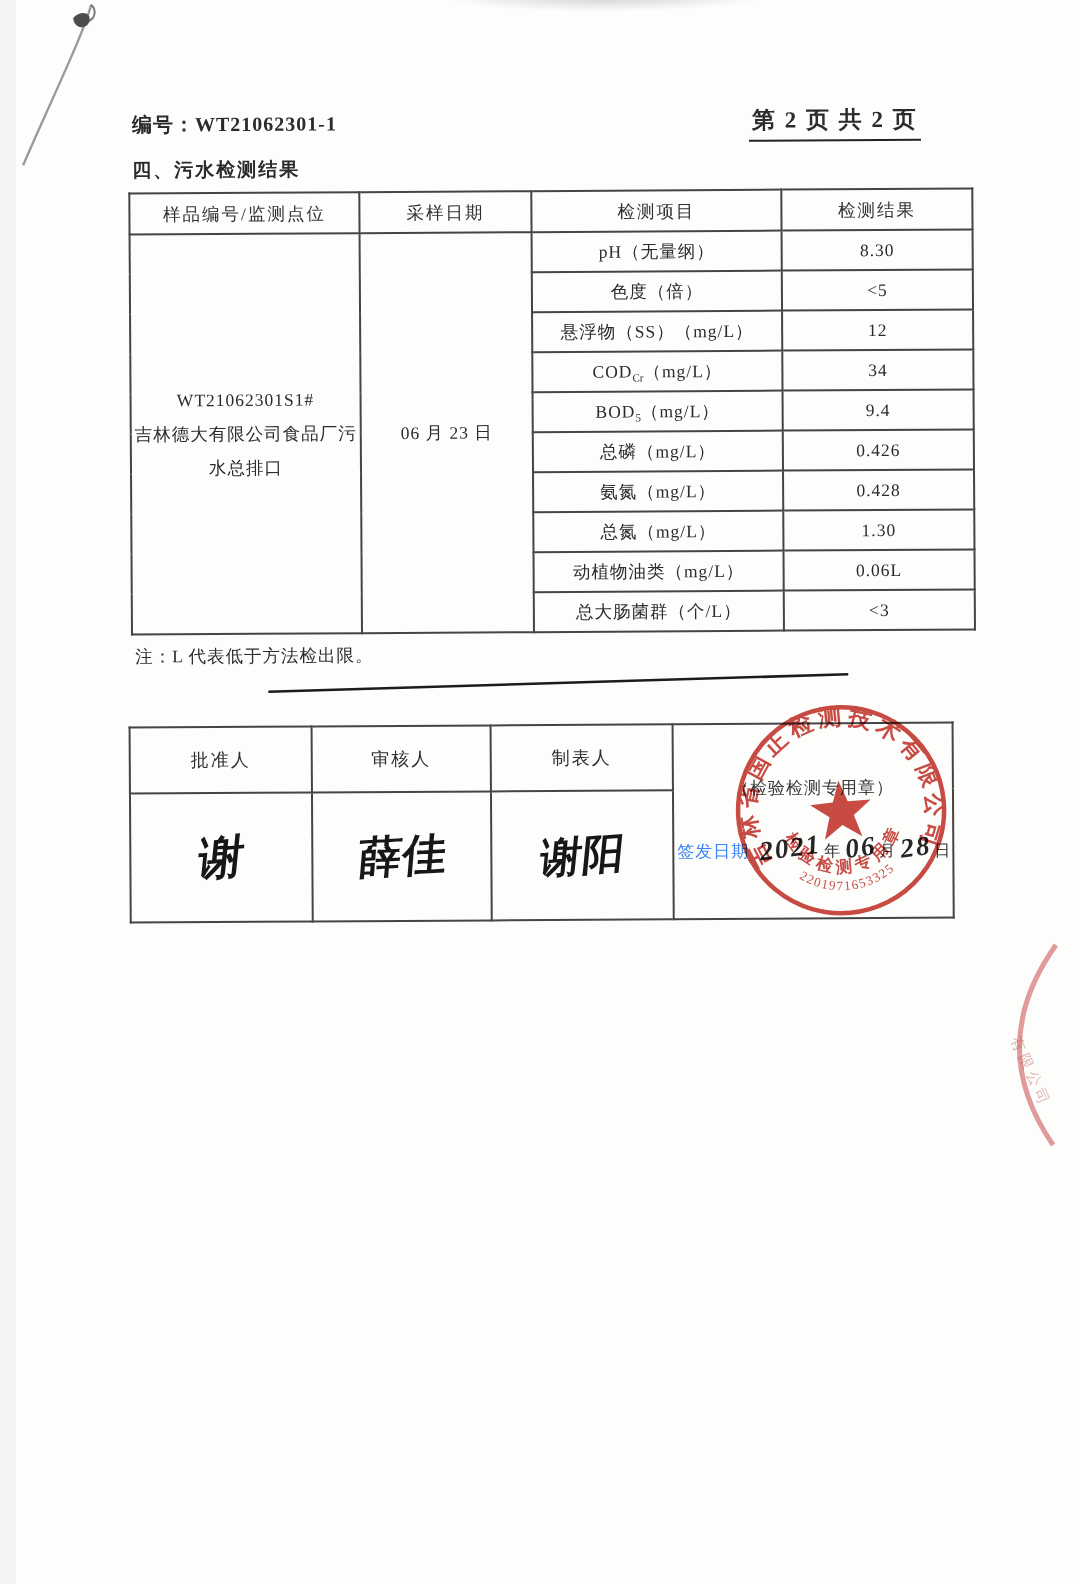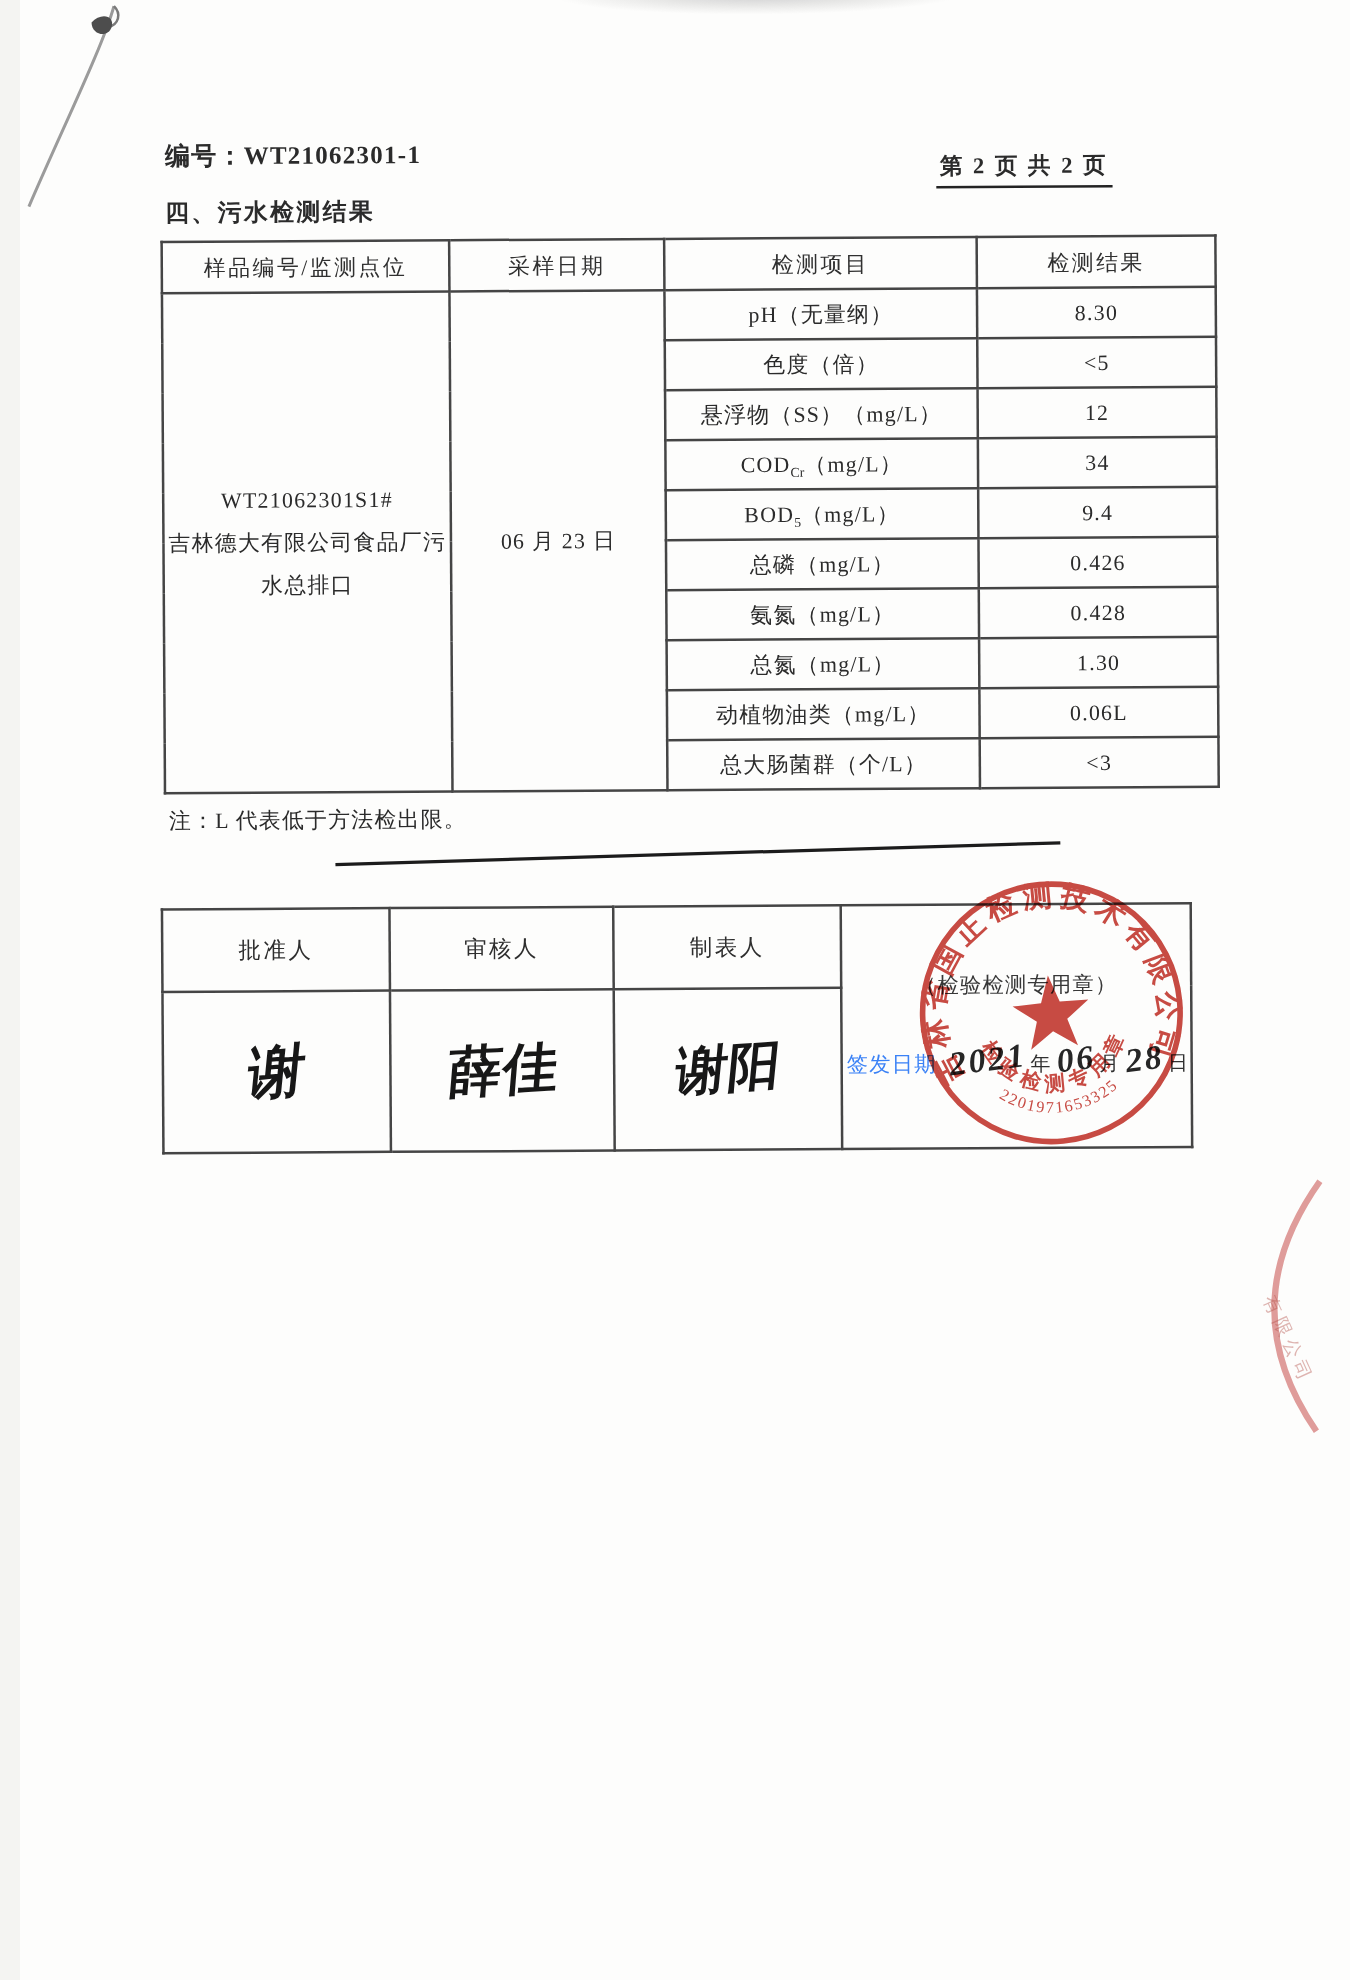--- a/index.html
+++ b/index.html
@@ -7,21 +7,21 @@
     position:relative;width:1080px;height:1584px;background:#fdfdfc;
     font-family:"Liberation Serif","DejaVu Serif",serif;color:#2b2b2b;
     overflow:hidden;
     margin-left:16px;
   }
   .sheet{position:absolute;inset:0;transform:rotate(-0.35deg);transform-origin:50% 40%;}
   .smudge{position:absolute;left:430px;top:-4px;width:330px;height:16px;
     background:radial-gradient(ellipse at 50% 0%,rgba(150,150,150,.45),rgba(150,150,150,0) 70%);}
   
   .doc-number{position:absolute;left:119px;top:109px;font-size:20px;font-weight:700;letter-spacing:1px;}
-  .page-indicator{position:absolute;left:736px;top:122px;font-size:18px;font-weight:700;
+  .page-indicator{position:absolute;left:736px;top:106px;font-size:23px;font-weight:700;
     letter-spacing:2px;border-bottom:2px solid #232323;padding:0 3px 4px;}
   .section-title{position:absolute;left:119px;top:155px;font-size:19px;font-weight:700;letter-spacing:2px;}
   
   table{border-collapse:collapse;table-layout:fixed;}
   .main-table{position:absolute;left:115px;top:190px;width:843px;border:2.5px solid #3d3d3d;}
   .main-table td{border:2px solid #454545;text-align:center;vertical-align:middle;
     font-size:17.5px;letter-spacing:1px;padding:1px 2px;}
   .main-table tr{height:40px;}
   .main-table tr.mt-head{height:41px;}
   .mt-head td{letter-spacing:2px;color:#303030;}

